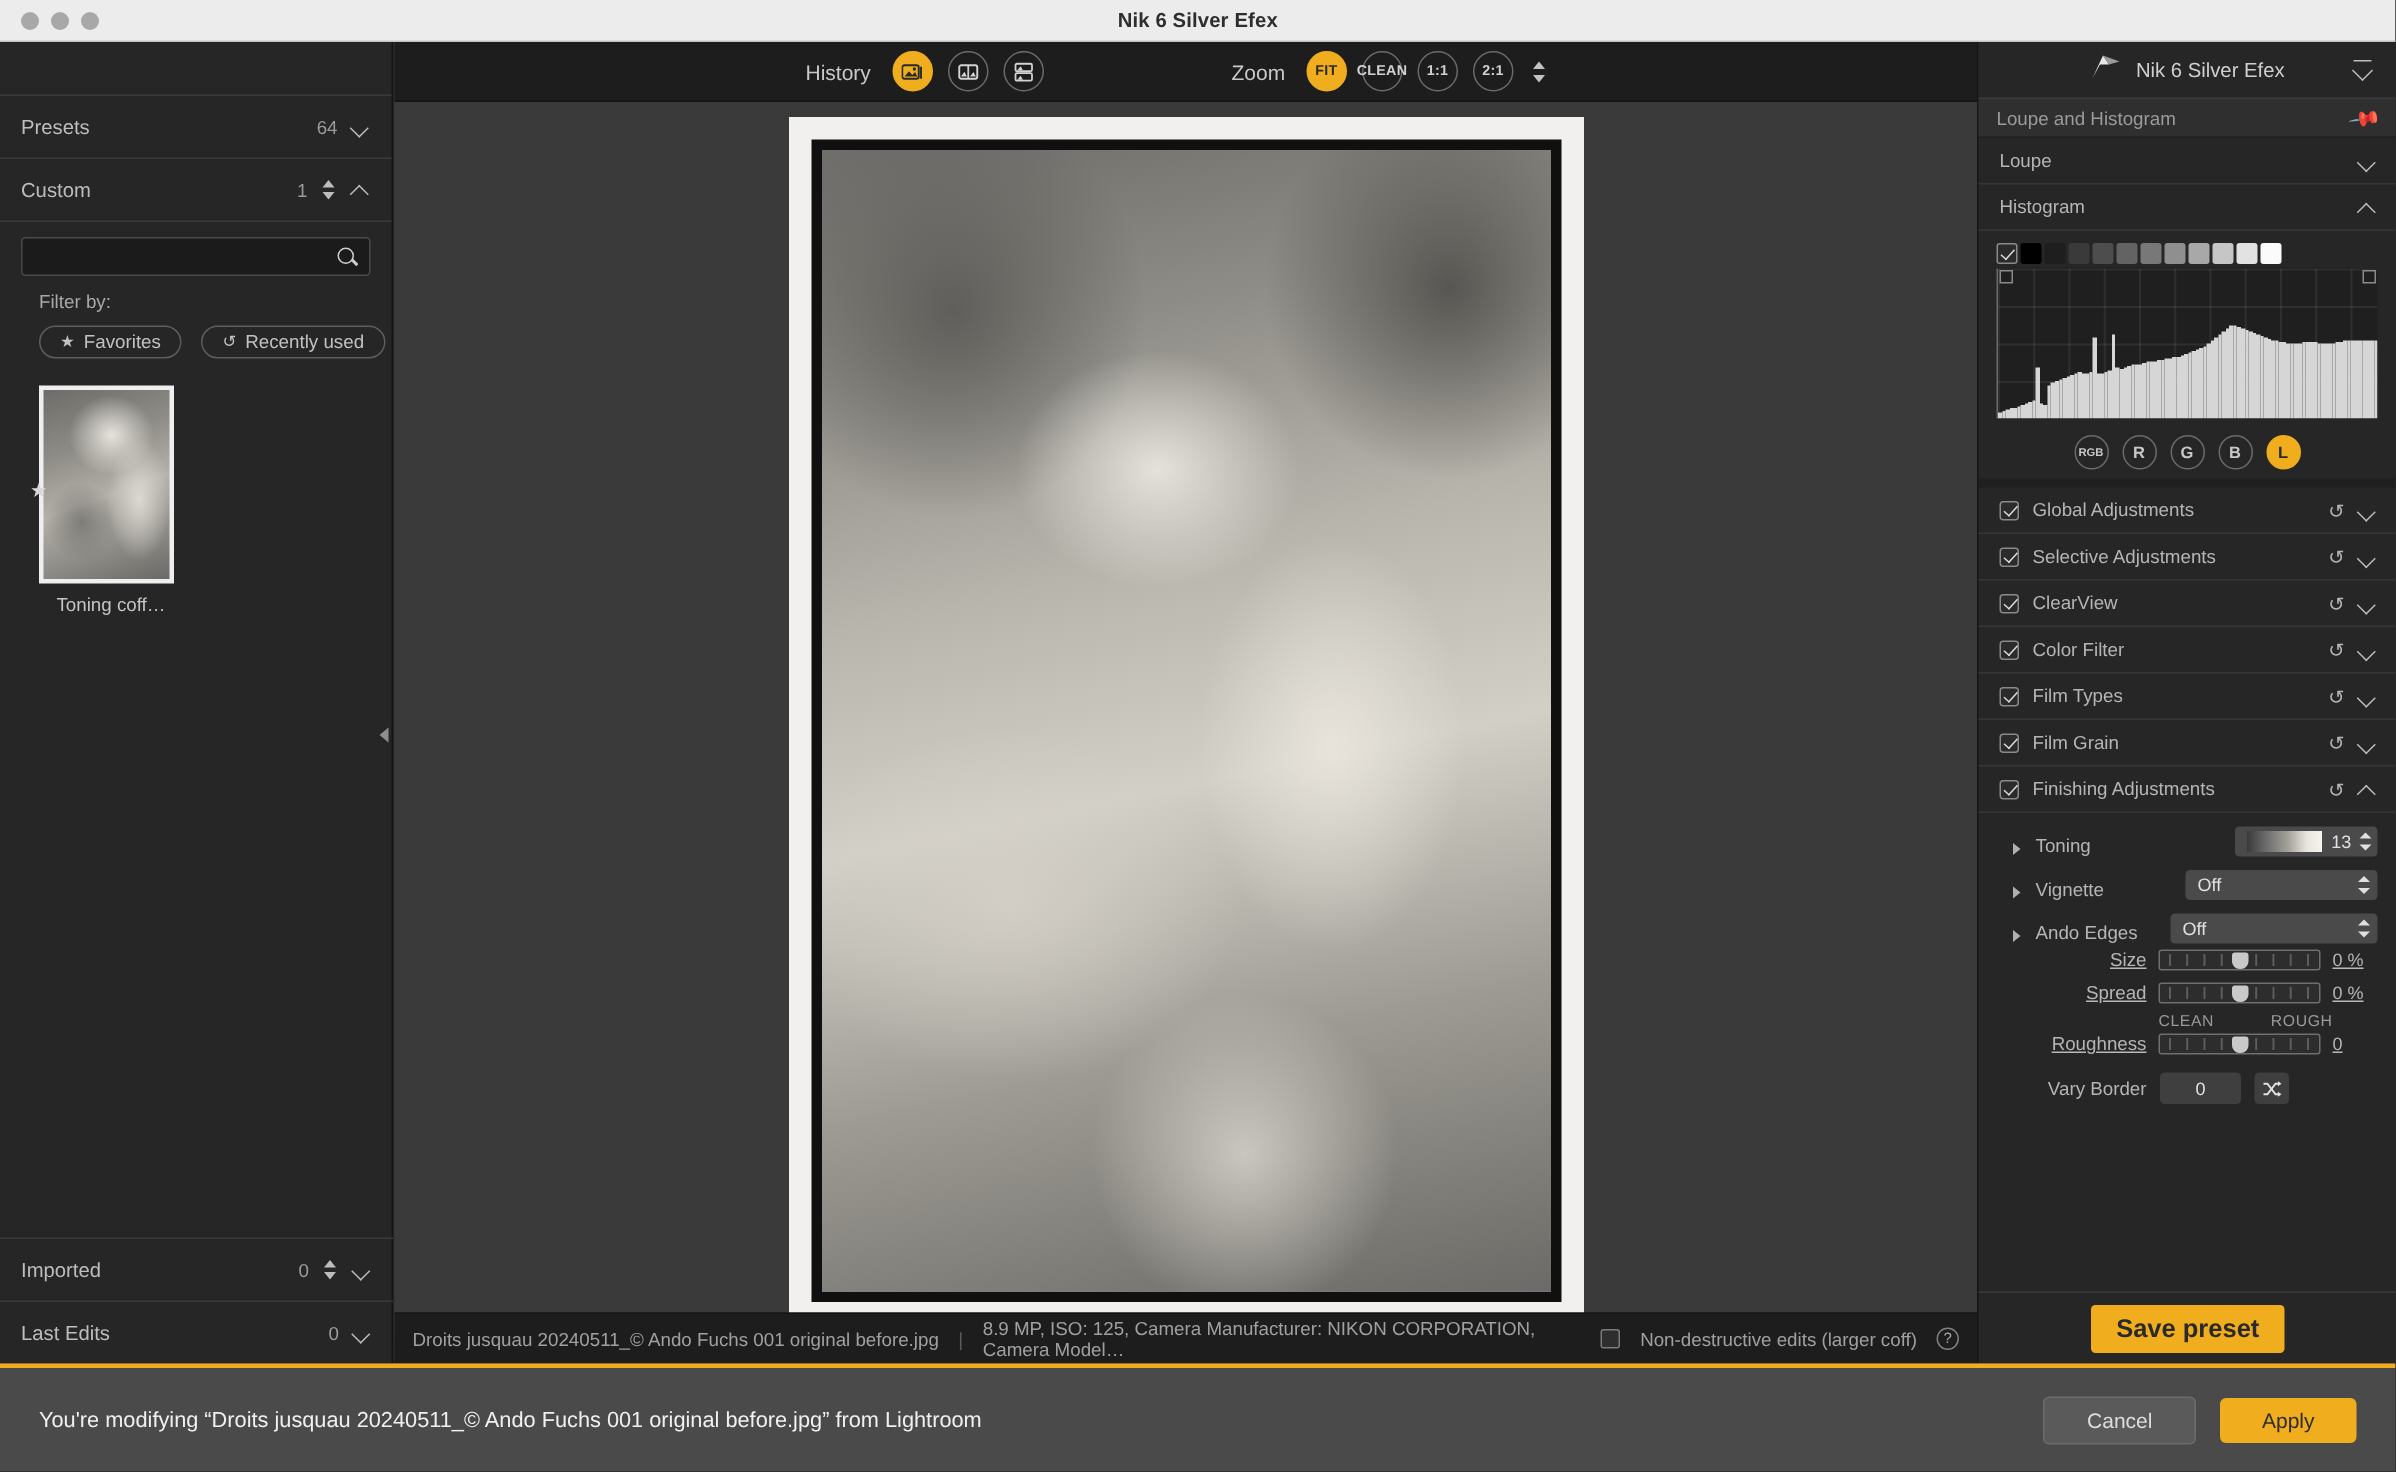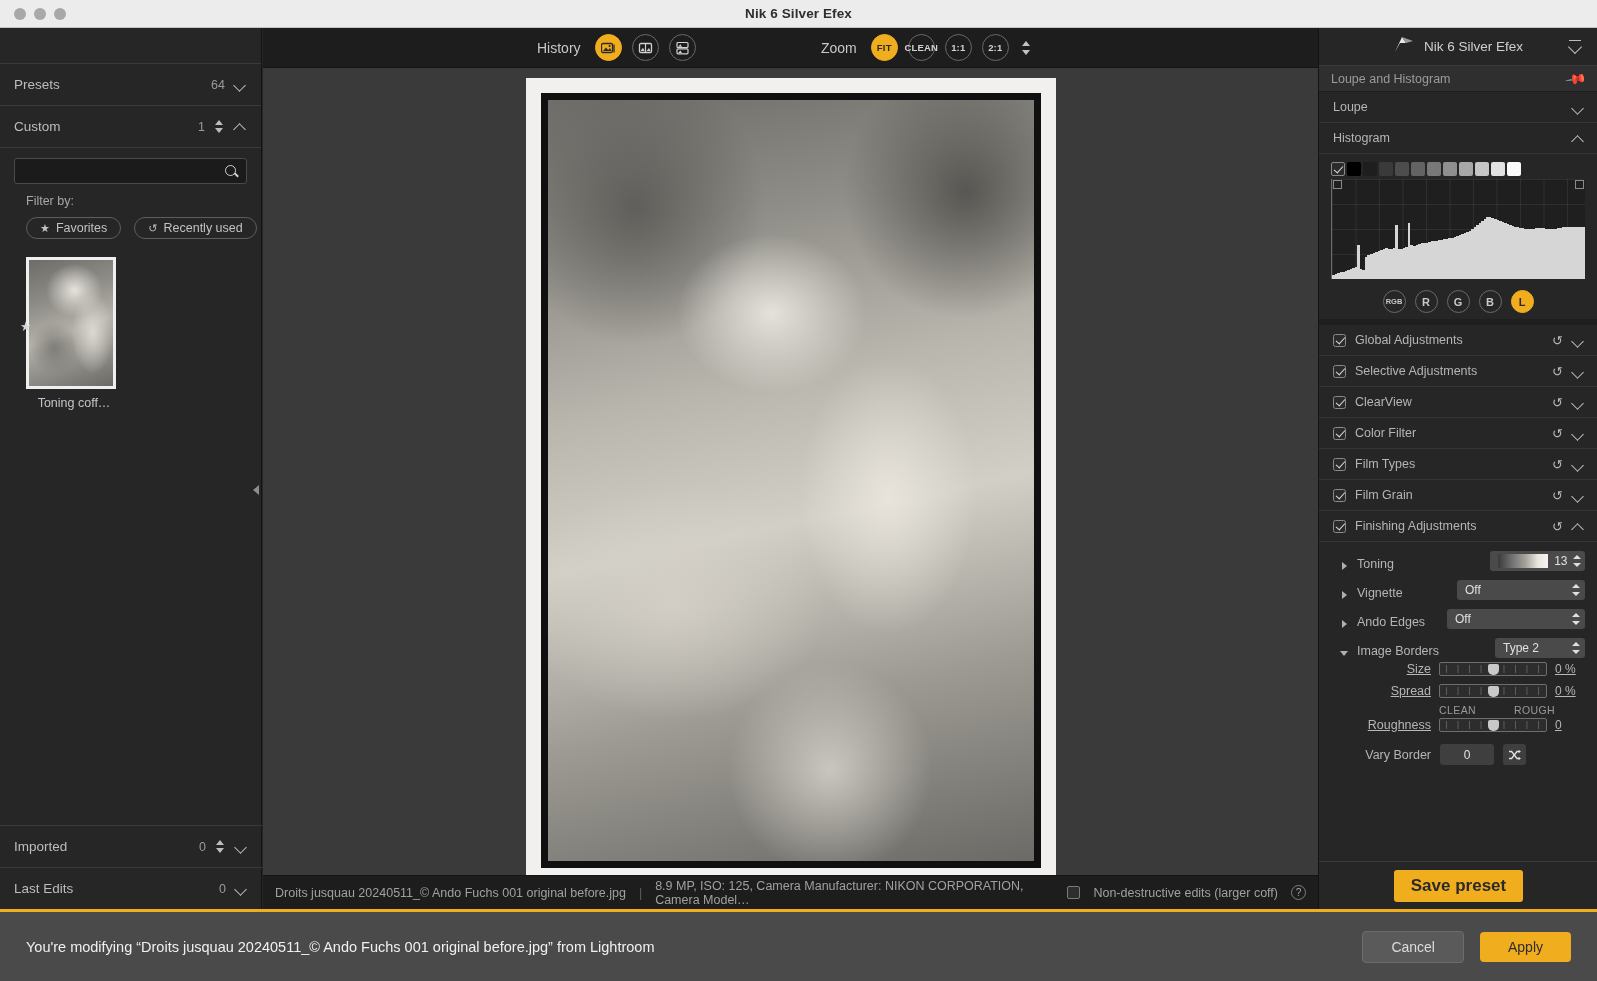--- a/index.html
+++ b/index.html
@@ -705,28 +705,20 @@
 
       <div class="fin-row">
         <span class="tri"></span>
         <span class="t">Ando Edges</span>
         <span class="sel" style="width:138px">
           <span class="v">Off</span>
           <span class="mini-step"></span>
         </span>
       </div>
 
-      <div class="fin-row">
-        <span class="tri open"></span>
-        <span class="t">Image Borders</span>
-        <span class="sel" style="width:90px">
-          <span class="v">Type 2</span>
-          <span class="mini-step"></span>
-        </span>
-      </div>
 
       <div class="slider-row">
         <span class="sl-lbl">Size</span>
         <span class="sl-track">
           <span class="sl-ticks"></span>
           <span class="sl-knob" style="left:calc(50% - 5px)"></span>
         </span>
         <span class="sl-val">0 %</span>
       </div>
 

